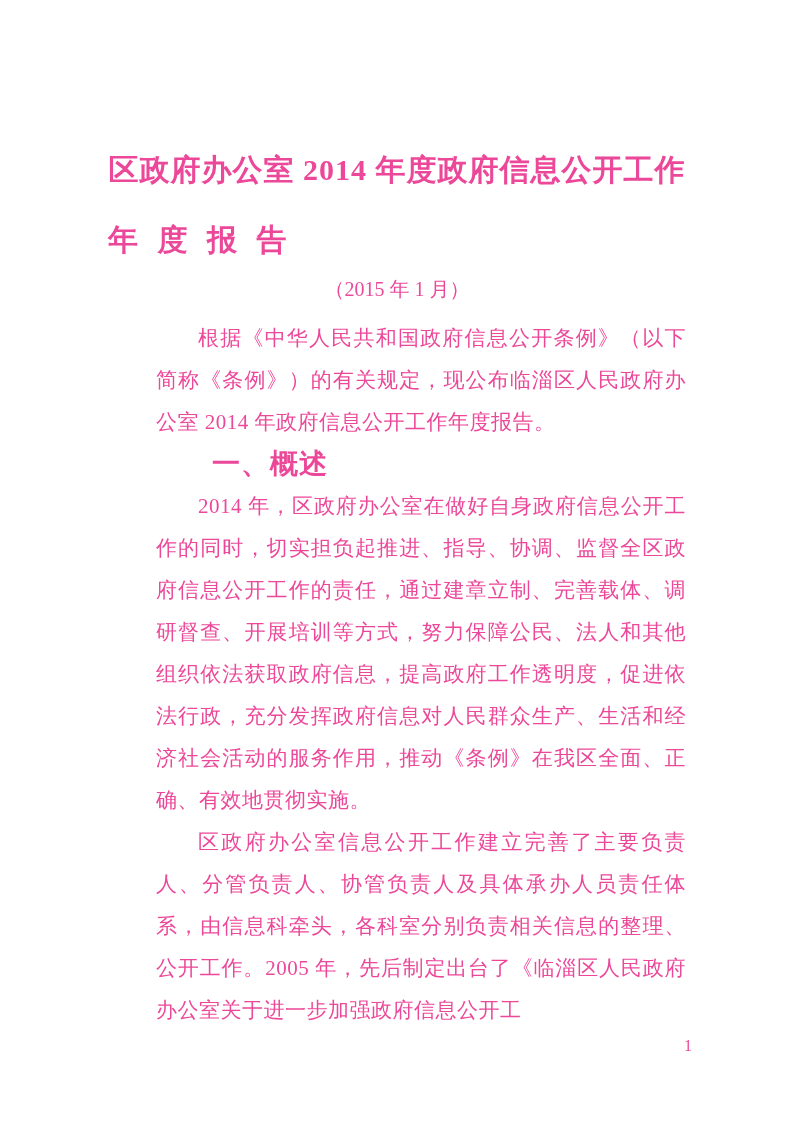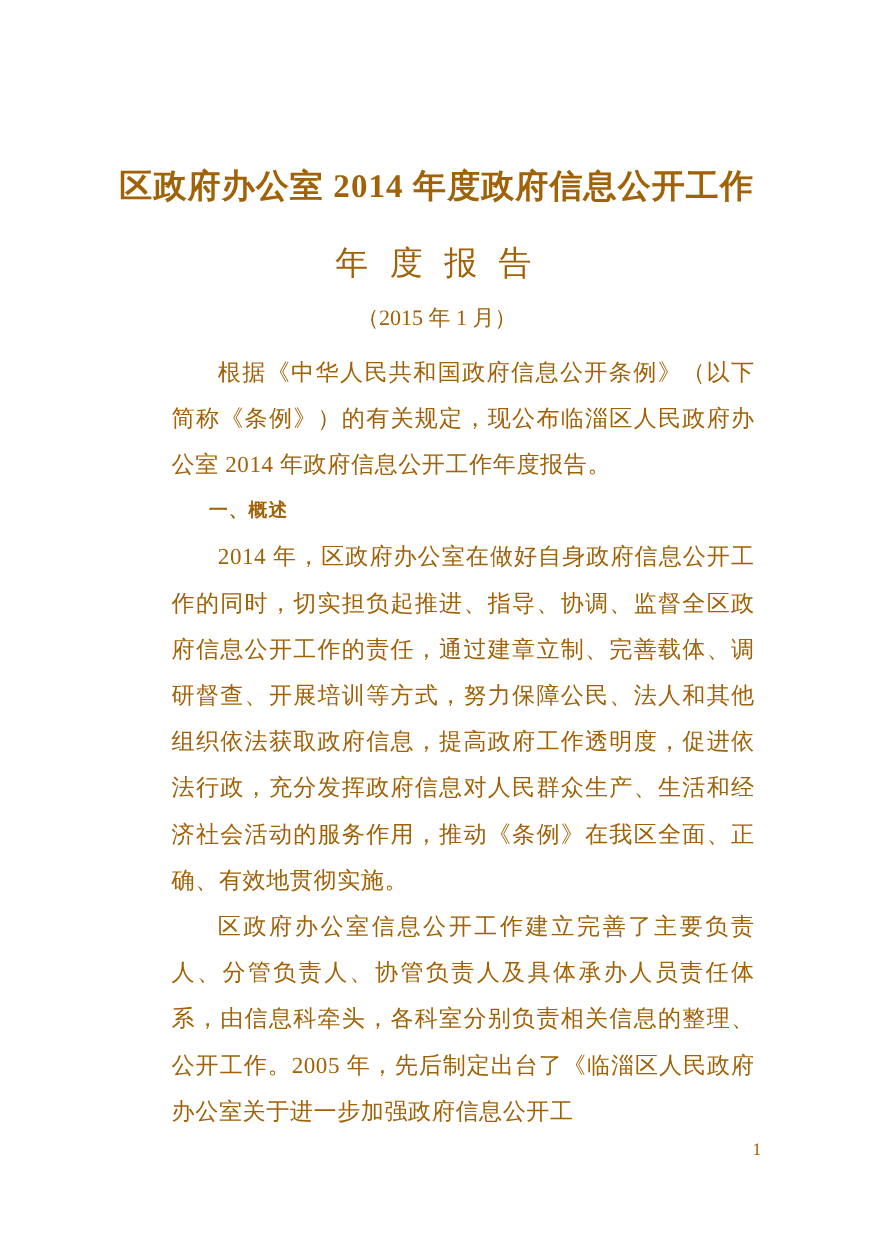--- a/index.html
+++ b/index.html
@@ -3,21 +3,21 @@
 <meta charset="utf-8">
 <style>
   * { margin: 0; padding: 0; box-sizing: border-box; }
   html, body { background: #888; }
   .page {
     position: relative;
     width: 793px;
     height: 1122px;
     margin: 0 auto;
     background: #ffffff;
-    color: #a16207;
+    color: #ec4899;
     overflow: hidden;
     font-family: "Liberation Serif", "DejaVu Serif", serif;
   }
   .content {
     position: absolute;
     left: 108px;
     top: 0;
     width: 578px;
   }
   .doc-title {
@@ -25,22 +25,22 @@
     font-size: 30px;
     font-weight: bold;
     text-align: center;
     line-height: 44px;
     letter-spacing: 1px;
     font-family: "Liberation Serif", "DejaVu Serif", serif;
   }
   .doc-subtitle {
     margin-top: 26px;
     font-size: 30px;
-    font-weight: normal;
-    text-align: center;
+    font-weight: bold;
+    text-align: left;
     line-height: 44px;
     letter-spacing: 6px;
     font-family: "Liberation Serif", "DejaVu Serif", serif;
   }
   .doc-date {
     margin-top: 12px;
     font-size: 20px;
     text-align: center;
     line-height: 30px;
   }
@@ -50,21 +50,21 @@
   }
   .para {
     font-size: 21px;
     line-height: 42px;
     text-align: justify;
     text-justify: inter-character;
     text-indent: 2em;
     letter-spacing: 0.5px;
   }
   .heading {
-    font-size: 17px;
+    font-size: 28px;
     line-height: 42px;
     font-weight: bold;
     text-indent: 2em;
     font-family: "Liberation Sans", "DejaVu Sans", sans-serif;
     letter-spacing: 1px;
   }
   .page-number {
     position: absolute;
     left: 684px;
     top: 1036px;

